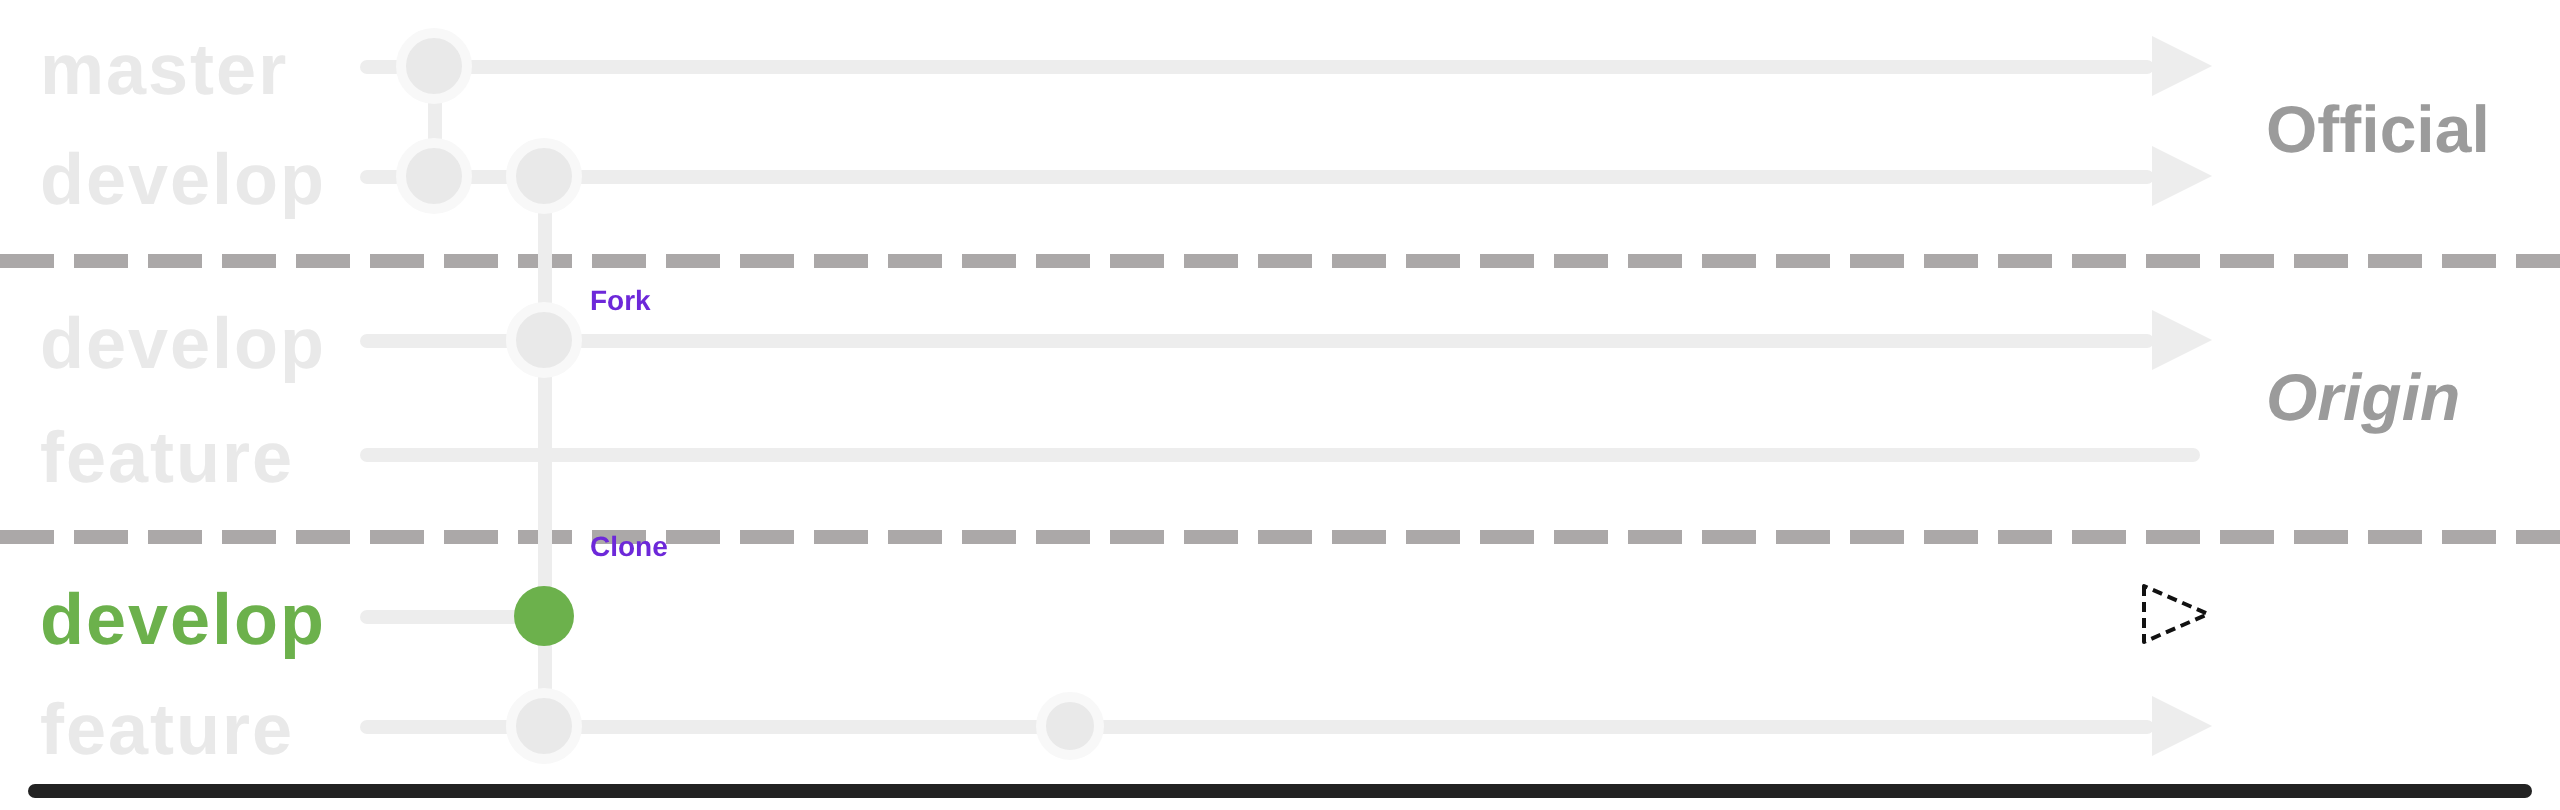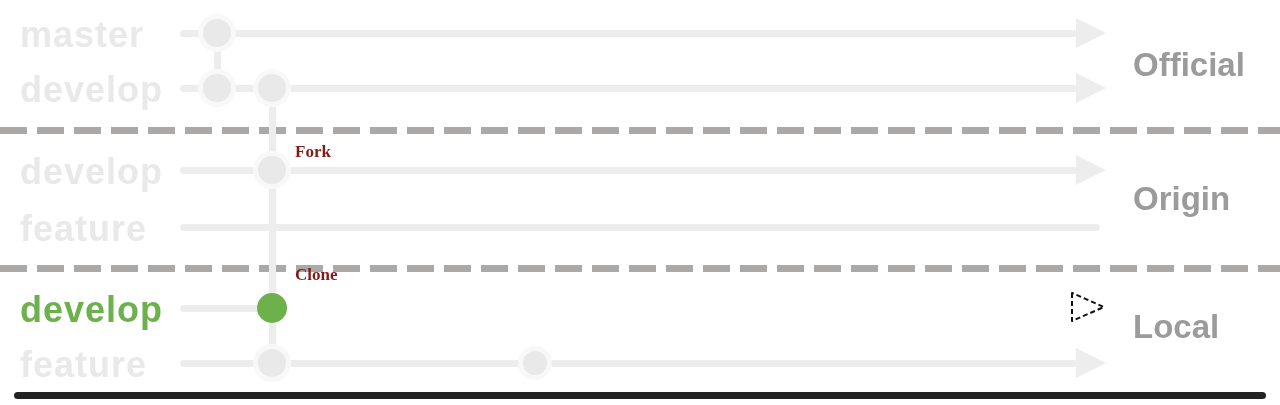--- a/index.html
+++ b/index.html
@@ -43,22 +43,22 @@
     width:30px;height:30px;border:none;background:#6cb14c;z-index:4;
   }
   
   .divider{
     position:absolute;left:0;width:1280px;height:7px;z-index:1;
     background:repeating-linear-gradient(to right,
       #aba8a8 0px,#aba8a8 27px,transparent 27px,transparent 37px);
   }
   
   .caption{
-    position:absolute;font-weight:bold;font-size:17px;color:#7f1d1d;
-    line-height:1;z-index:6;white-space:nowrap;font-family:Liberation Serif, serif;
+    position:absolute;font-weight:bold;font-size:14px;color:#6d28d9;
+    line-height:1;z-index:6;white-space:nowrap;
   }
   
   .bottom-bar{
     position:absolute;left:14px;top:392px;width:1252px;height:7px;
     background:#222222;border-radius:4px;z-index:2;
   }
   .hollow-arrow{position:absolute;z-index:3;}
 </style>
 </head>
 <body>
@@ -79,38 +79,37 @@
   <div class="vline" style="left:269px;top:88px;height:82px;"></div>
 
   <div class="node" style="left:198px;top:14px;"></div>
   <div class="node" style="left:198px;top:69px;"></div>
   <div class="node" style="left:253px;top:69px;"></div>
 
   <div class="divider" style="top:127px;"></div>
 
   <div class="branch-label" style="top:154px;">develop</div>
   <div class="branch-label" style="top:211px;">feature</div>
-  <div class="section-title" style="top:182px;">Origin</div>
+  <div class="section-title" style="top:182px;font-style:italic;">Origin</div>
 
   <div class="caption" style="left:295px;top:143px;">Fork</div>
 
   <div class="hline" style="left:180px;top:167px;width:897px;"></div>
   <div class="arrow" style="left:1076px;top:155px;"></div>
 
   <div class="hline" style="left:180px;top:224px;width:920px;"></div>
 
   <div class="vline" style="left:269px;top:170px;height:138px;"></div>
 
   <div class="node" style="left:253px;top:151px;"></div>
 
   <div class="divider" style="top:265px;"></div>
 
   <div class="branch-label green" style="top:292px;">develop</div>
   <div class="branch-label" style="top:347px;">feature</div>
-  <div class="section-title" style="top:310px;">Local</div>
 
   <div class="caption" style="left:295px;top:266px;">Clone</div>
 
   <div class="hline" style="left:180px;top:305px;width:82px;"></div>
 
   <svg class="hollow-arrow" style="left:1066px;top:289px;" width="44" height="38" viewBox="0 0 44 38">
     <polygon points="6,4 6,32 38,18" fill="#ffffff" stroke="#111111" stroke-width="2" stroke-dasharray="5 3" stroke-linejoin="round"></polygon>
   </svg>
 
   <div class="hline" style="left:180px;top:360px;width:897px;"></div>

